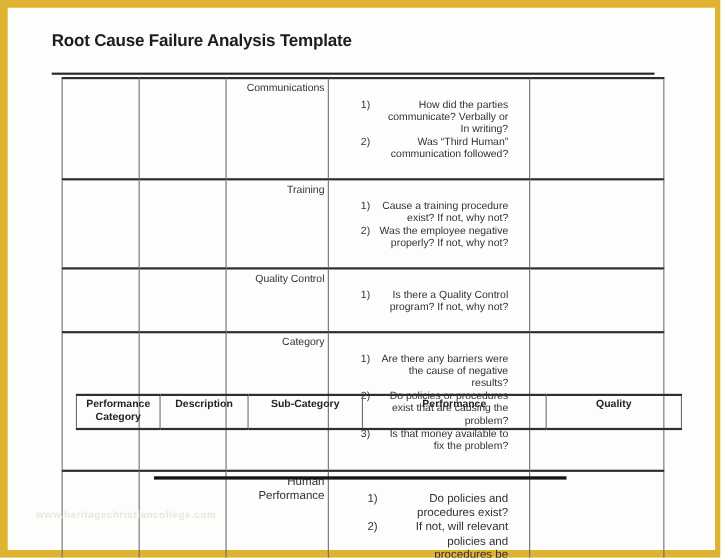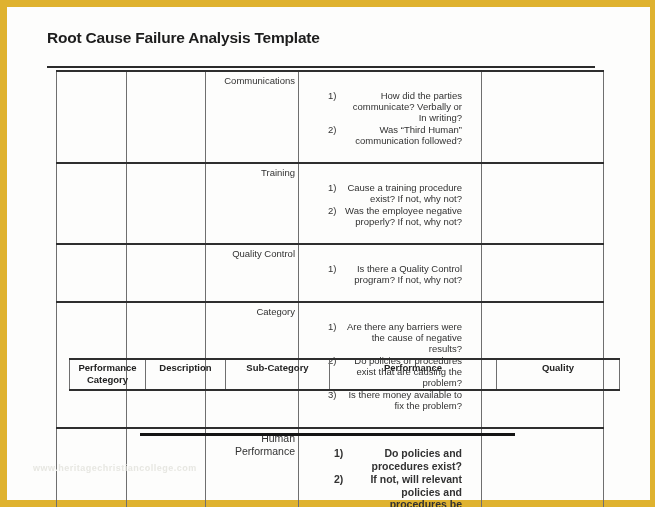--- a/index.html
+++ b/index.html
@@ -59,21 +59,21 @@
   .q-list li {
     counter-increment: q;
     position: relative; padding-left: 17px; margin: 0 0 1px 0;
   }
   .q-list li::before {
     content: counter(q) ")";
     position: absolute; left: 0; top: 0;
   }
   tr.row-lg td { font-size: 10.5px; line-height: 12.5px; }
   tr.row-lg .q-list { padding-left: 16px; }
-  tr.row-lg .q-list li { padding-left: 19px; font-weight: bold; }
+  tr.row-lg .q-list li { padding-left: 19px; }
 
   
   .legend-table {
     position: absolute; left: 62px; top: 351px; width: 550px;
   }
   .legend-table th {
     font-size: 9.5px; line-height: 11.5px; font-weight: bold;
     text-align: center; padding: 2px 2px 0 2px;
     height: 27px; color: #222222;
   }
@@ -148,21 +148,21 @@
           <td></td>
         </tr>
         <tr style="height:64px">
           <td></td>
           <td></td>
           <td><span>Category</span></td>
           <td>
             <ol class="q-list">
               <li>Are there any barriers were the cause of negative results?</li>
               <li>Do policies or procedures exist that are causing the problem?</li>
-              <li>Is there money available to fix the problem?</li>
+              <li>Is that money available to fix the problem?</li>
             </ol>
           </td>
           <td></td>
         </tr>
         <tr class="row-lg" style="height:59px">
           <td></td>
           <td></td>
           <td><span>Human Performance</span></td>
           <td>
             <ol class="q-list">

